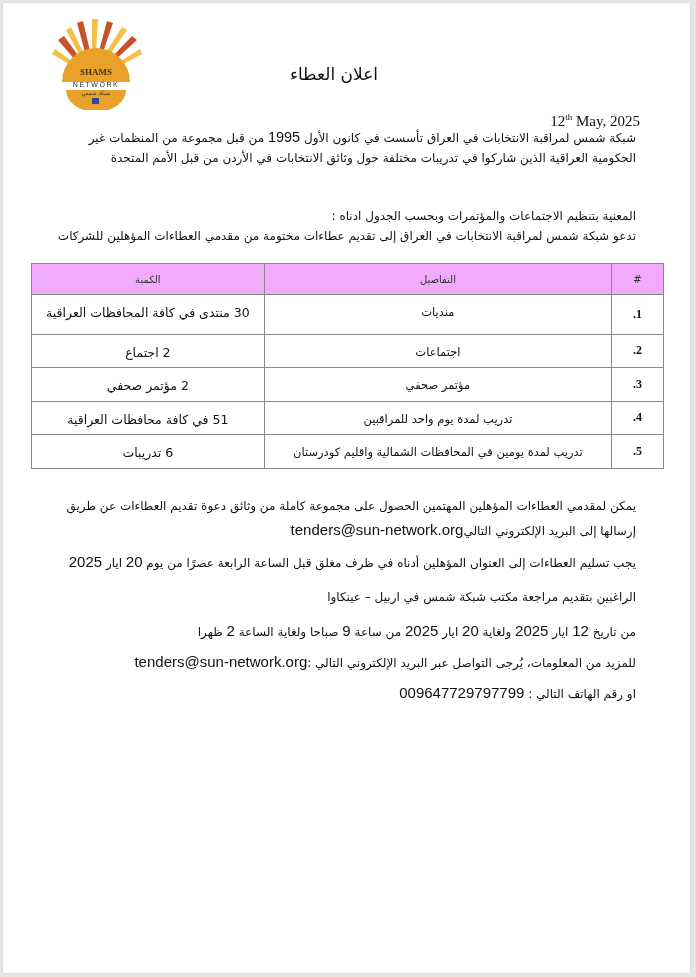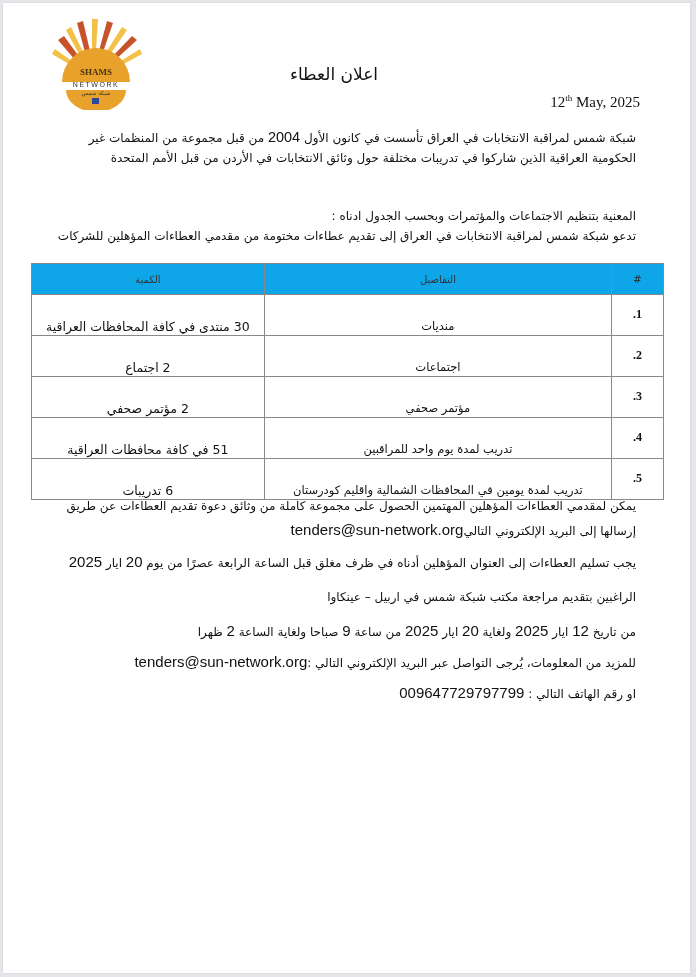--- a/index.html
+++ b/index.html
@@ -14,42 +14,42 @@
     background: #ffffff;
     box-shadow: 0 0 2px rgba(0,0,0,0.12);
   }
   .logo { position: absolute; left: 50px; top: 18px; width: 92px; height: 92px; }
   .title {
     position: absolute; top: 64px; left: 0; width: 628px; text-align: center;
     font-family: "DejaVu Sans", sans-serif; font-size: 17px; direction: rtl;
     padding-left: 40px; box-sizing: border-box;
   }
   .date {
-    position: absolute; top: 93px; right: 56px;
+    position: absolute; top: 112px; right: 56px;
     font-family: "Liberation Serif", serif; font-size: 15px;
   }
   .date sup { font-size: 9px; }
   .para {
     position: absolute; right: 60px; direction: rtl; text-align: right;
     font-family: "DejaVu Sans", sans-serif; font-size: 12px; line-height: 19.5px;
     white-space: nowrap;
   }
   .para .en { font-family: "Liberation Sans", sans-serif; font-size: 14.5px; }
   .line { display: block; }
   table.tender {
     position: absolute; left: 31px; top: 263px; width: 633px;
     border-collapse: collapse; direction: rtl;
     font-family: "DejaVu Sans", sans-serif; font-size: 11.5px;
   }
   table.tender th, table.tender td { border: 1px solid #888; }
   table.tender th {
-    background: #0ea5e9; font-weight: normal; font-size: 10px; height: 28px;
+    background: #f0abfc; font-weight: normal; font-size: 10px; height: 28px;
     color: #333;
   }
-  table.tender td { vertical-align: top; padding-top: 24px; text-align: center; }
+  table.tender td { vertical-align: top; padding-top: 10px; text-align: center; }
   table.tender td.num {
     font-family: "Liberation Serif", serif; font-weight: bold; font-size: 12px;
     vertical-align: middle; padding-top: 0;
   }
   table.tender td.qty { font-size: 12.5px; }
   .col-num { width: 52px; }
   .col-det { width: 348px; }
   .col-qty { width: 233px; }
   .body-line {
     position: absolute; right: 60px; direction: rtl; text-align: right;
@@ -82,21 +82,21 @@
   <rect x="42" y="80" width="7" height="6" fill="#2b4a9a"></rect>
 </svg>
 
 <div class="title">اعلان العطاء</div>
 
 <div class="date">
   <span>12</span><sup>th</sup><span> May, 2025</span>
 </div>
 
 <div class="para" style="top:128px;">
-  <span class="line"><span>شبكة شمس لمراقبة الانتخابات في العراق تأسست في كانون الأول </span><span class="en">2004</span><span> من قبل مجموعة من المنظمات غير</span></span>
+  <span class="line"><span>شبكة شمس لمراقبة الانتخابات في العراق تأسست في كانون الأول </span><span class="en">1995</span><span> من قبل مجموعة من المنظمات غير</span></span>
   <span class="line">الحكومية العراقية الذين شاركوا في تدريبات مختلفة حول وثائق الانتخابات في الأردن من قبل الأمم المتحدة</span>
 </div>
 
 <div class="para" style="top:207px;">
   <span class="line">المعنية بتنظيم الاجتماعات والمؤتمرات وبحسب الجدول ادناه :</span>
   <span class="line">تدعو شبكة شمس لمراقبة الانتخابات في العراق إلى تقديم عطاءات مختومة من مقدمي العطاءات المؤهلين للشركات</span>
 </div>
 
 <table class="tender">
   <colgroup>

